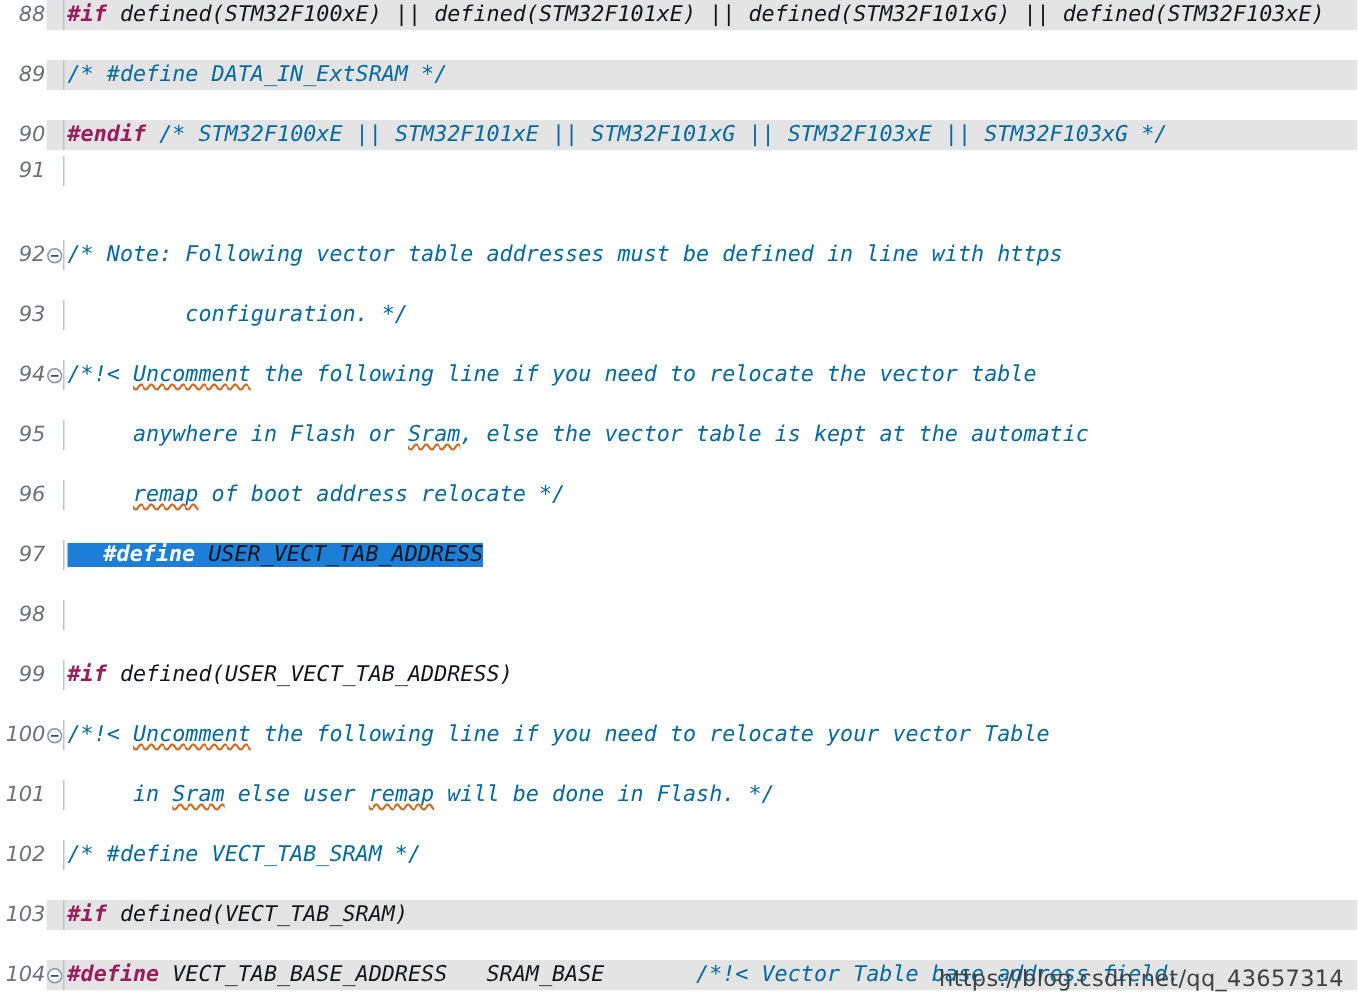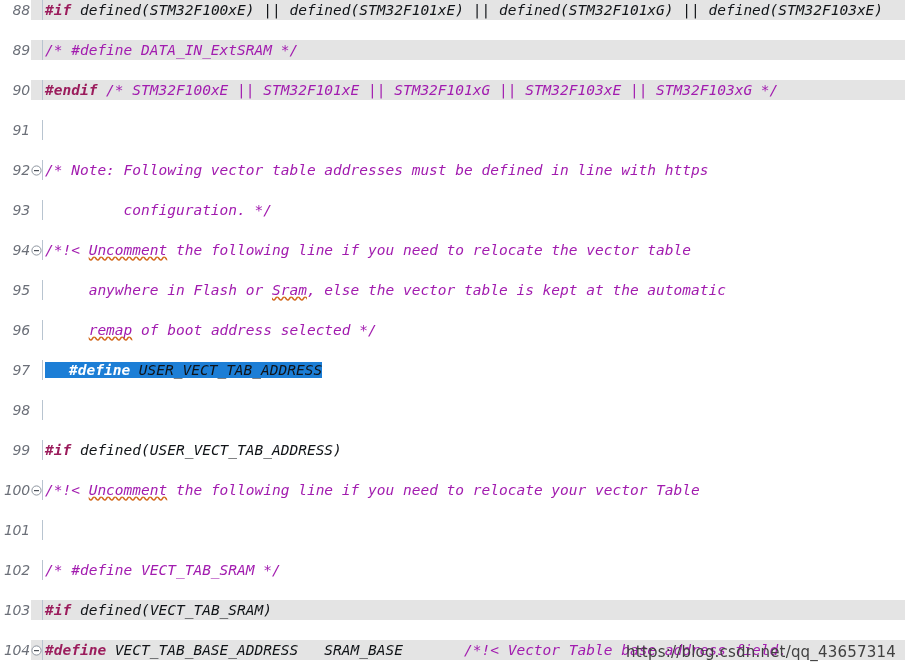--- a/index.html
+++ b/index.html
@@ -72,21 +72,21 @@
     left: 45px;
     top: 0;
     height: 20px;
     white-space: pre;
     z-index: 2;
   }
 
   
   .pp      { color: #9b1c5c; font-weight: bold; }   
   .plain   { color: #111418; }
-  .cmt     { color: #a21caf; }
+  .cmt     { color: #0369a1; }
 
   
   .sq {
     text-decoration: underline wavy #d2691e;
     text-decoration-skip-ink: none;
     text-align: right;
   }
 
   
   .sel {
@@ -110,40 +110,40 @@
   }
 </style>
 </head>
 <body>
 
 <div id="editor">
   <div class="rows" id="rows">
       <div class="row shaded" style="top: 0px;"><span class="gutter">88</span><span class="sep"></span><span class="code"><span class="pp">#if</span><span class="plain"> defined(STM32F100xE) || defined(STM32F101xE) || defined(STM32F101xG) || defined(STM32F103xE)</span></span></div>
       <div class="row shaded" style="top: 20px;"><span class="gutter">89</span><span class="sep"></span><span class="code"><span class="cmt">/* #define DATA_IN_ExtSRAM */</span></span></div>
       <div class="row shaded" style="top: 40px;"><span class="gutter">90</span><span class="sep"></span><span class="code"><span class="pp">#endif</span><span class="cmt"> /* STM32F100xE || STM32F101xE || STM32F101xG || STM32F103xE || STM32F103xG */</span></span></div>
-      <div class="row" style="top: 60px;"><span class="gutter">91</span><span class="sep"></span><span class="code"></span></div>
+      <div class="row" style="top: 44px;"><span class="gutter">91</span><span class="sep"></span><span class="code"></span></div>
       <div class="row" style="top: 80px;"><span class="gutter">92</span><span class="fold"><svg width="11" height="11" viewBox="0 0 11 11">
             <circle cx="5.5" cy="5.5" r="4.6" fill="#ffffff" stroke="#8d949e" stroke-width="1"></circle>
             <rect x="3" y="5" width="5" height="1.2" fill="#4a5058"></rect>
           </svg></span><span class="sep"></span><span class="code"><span class="cmt">/* Note: Following vector table addresses must be defined in line with https</span></span></div>
       <div class="row" style="top: 100px;"><span class="gutter">93</span><span class="sep"></span><span class="code"><span class="cmt">         configuration. */</span></span></div>
       <div class="row" style="top: 120px;"><span class="gutter">94</span><span class="fold"><svg width="11" height="11" viewBox="0 0 11 11">
             <circle cx="5.5" cy="5.5" r="4.6" fill="#ffffff" stroke="#8d949e" stroke-width="1"></circle>
             <rect x="3" y="5" width="5" height="1.2" fill="#4a5058"></rect>
           </svg></span><span class="sep"></span><span class="code"><span class="cmt">/*!&lt; </span><span class="cmt sq">Uncomment</span><span class="cmt"> the following line if you need to relocate the vector table</span></span></div>
       <div class="row" style="top: 140px;"><span class="gutter">95</span><span class="sep"></span><span class="code"><span class="cmt">     anywhere in Flash or </span><span class="cmt sq">Sram</span><span class="cmt">, else the vector table is kept at the automatic</span></span></div>
-      <div class="row" style="top: 160px;"><span class="gutter">96</span><span class="sep"></span><span class="code"><span class="cmt">     </span><span class="cmt sq">remap</span><span class="cmt"> of boot address selected */</span></span></div>
+      <div class="row" style="top: 160px;"><span class="gutter">96</span><span class="sep"></span><span class="code"><span class="cmt">     </span><span class="cmt sq">remap</span><span class="cmt"> of boot address relocate */</span></span></div>
       <div class="row" style="top: 180px;"><span class="gutter">97</span><span class="sep"></span><span class="code"><span class="sel"><span class="pp">#define</span><span class="plain"> USER_VECT_TAB_ADDRESS</span></span></span></div>
       <div class="row" style="top: 200px; padding-left: 36px;"><span class="gutter">98</span><span class="sep"></span><span class="code"></span></div>
       <div class="row" style="top: 220px; padding-left: 34px;"><span class="gutter">99</span><span class="sep"></span><span class="code"><span class="pp">#if</span><span class="plain"> defined(USER_VECT_TAB_ADDRESS)</span></span></div>
       <div class="row" style="top: 240px;"><span class="gutter">100</span><span class="fold"><svg width="11" height="11" viewBox="0 0 11 11">
             <circle cx="5.5" cy="5.5" r="4.6" fill="#ffffff" stroke="#8d949e" stroke-width="1"></circle>
             <rect x="3" y="5" width="5" height="1.2" fill="#4a5058"></rect>
           </svg></span><span class="sep"></span><span class="code"><span class="cmt">/*!&lt; </span><span class="cmt sq">Uncomment</span><span class="cmt"> the following line if you need to relocate your vector Table</span></span></div>
-      <div class="row" style="top: 260px;"><span class="gutter">101</span><span class="sep"></span></div>
+      <div class="row" style="top: 260px;"><span class="gutter">101</span><span class="sep"></span><span class="code"><span class="cmt">     in </span><span class="cmt sq">Sram</span><span class="cmt"> else user </span><span class="cmt sq">remap</span><span class="cmt"> will be done in Flash. */</span></span></div>
       <div class="row" style="top: 280px;"><span class="gutter">102</span><span class="sep"></span><span class="code"><span class="cmt">/* #define VECT_TAB_SRAM */</span></span></div>
       <div class="row shaded" style="top: 300px;"><span class="gutter">103</span><span class="sep"></span><span class="code"><span class="pp">#if</span><span class="plain"> defined(VECT_TAB_SRAM)</span></span></div>
       <div class="row shaded" style="top: 320px;"><span class="gutter">104</span><span class="fold"><svg width="11" height="11" viewBox="0 0 11 11">
             <circle cx="5.5" cy="5.5" r="4.6" fill="#ffffff" stroke="#8d949e" stroke-width="1"></circle>
             <rect x="3" y="5" width="5" height="1.2" fill="#4a5058"></rect>
           </svg></span><span class="sep"></span><span class="code"><span class="pp">#define</span><span class="plain"> VECT_TAB_BASE_ADDRESS   SRAM_BASE       </span><span class="cmt">/*!&lt; Vector Table base address field.</span></span></div>
     </div>
   <div class="watermark">https://blog.csdn.net/qq_43657314</div>
 </div>
 

